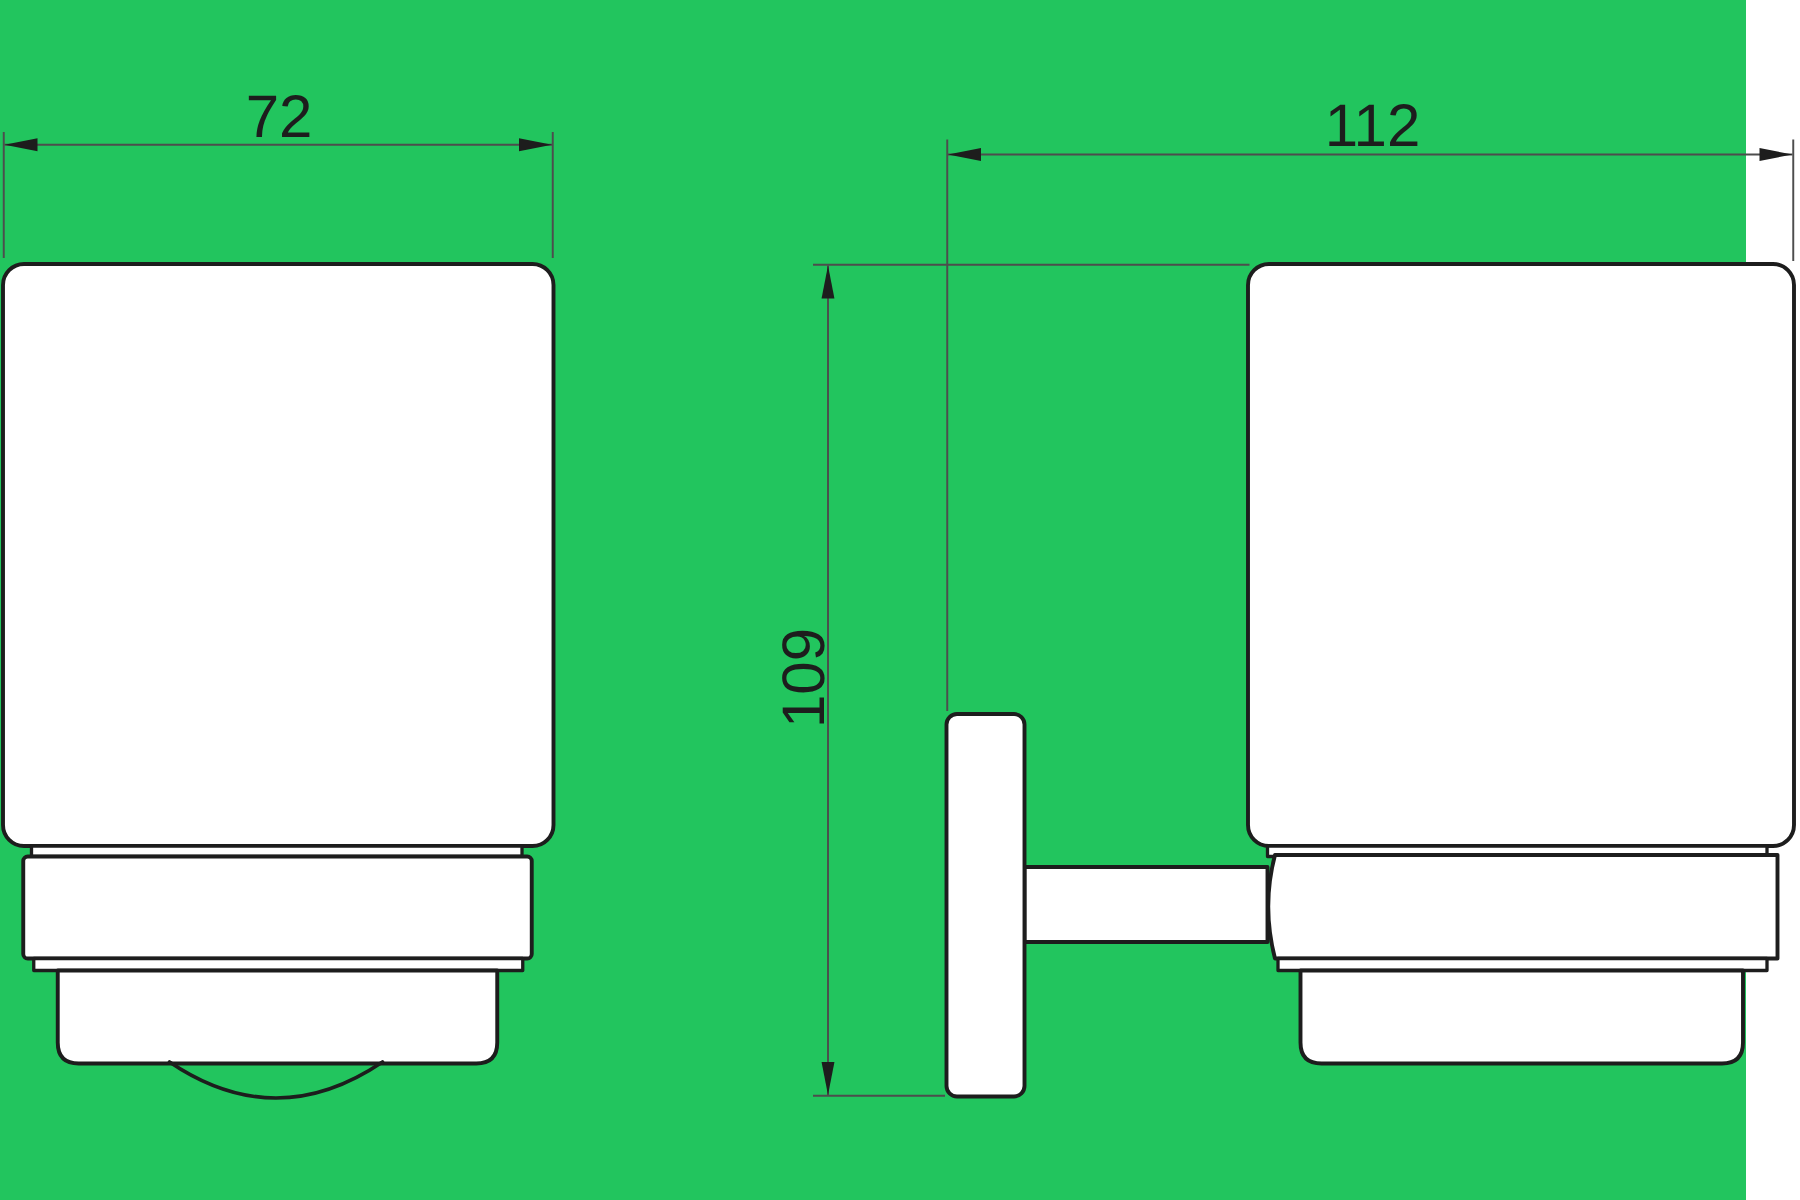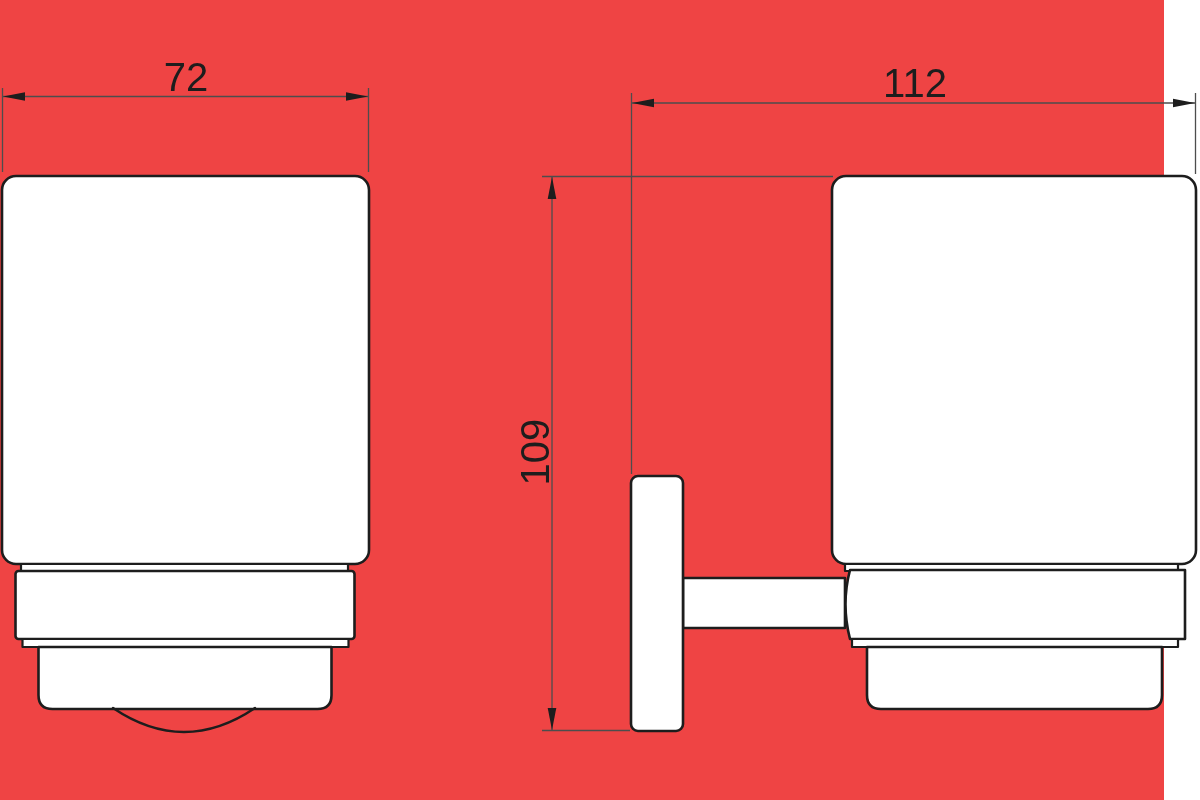--- a/index.html
+++ b/index.html
@@ -8,21 +8,21 @@
     background: #ffffff;
     width: 1200px;
     height: 800px;
     overflow: hidden;
     font-family: "Liberation Sans", sans-serif;
   }
   .canvas-wrap {
     position: relative;
     width: 1164px;
     height: 800px;
-    background: #ef4444;
+    background: #22c55e;
   }
   svg { display: block; }
   .outline {
     fill: #ffffff;
     stroke: #1d1d1d;
     stroke-width: 2.6;
     stroke-linejoin: round;
   }
   .outline-thin {
     fill: #ffffff;

